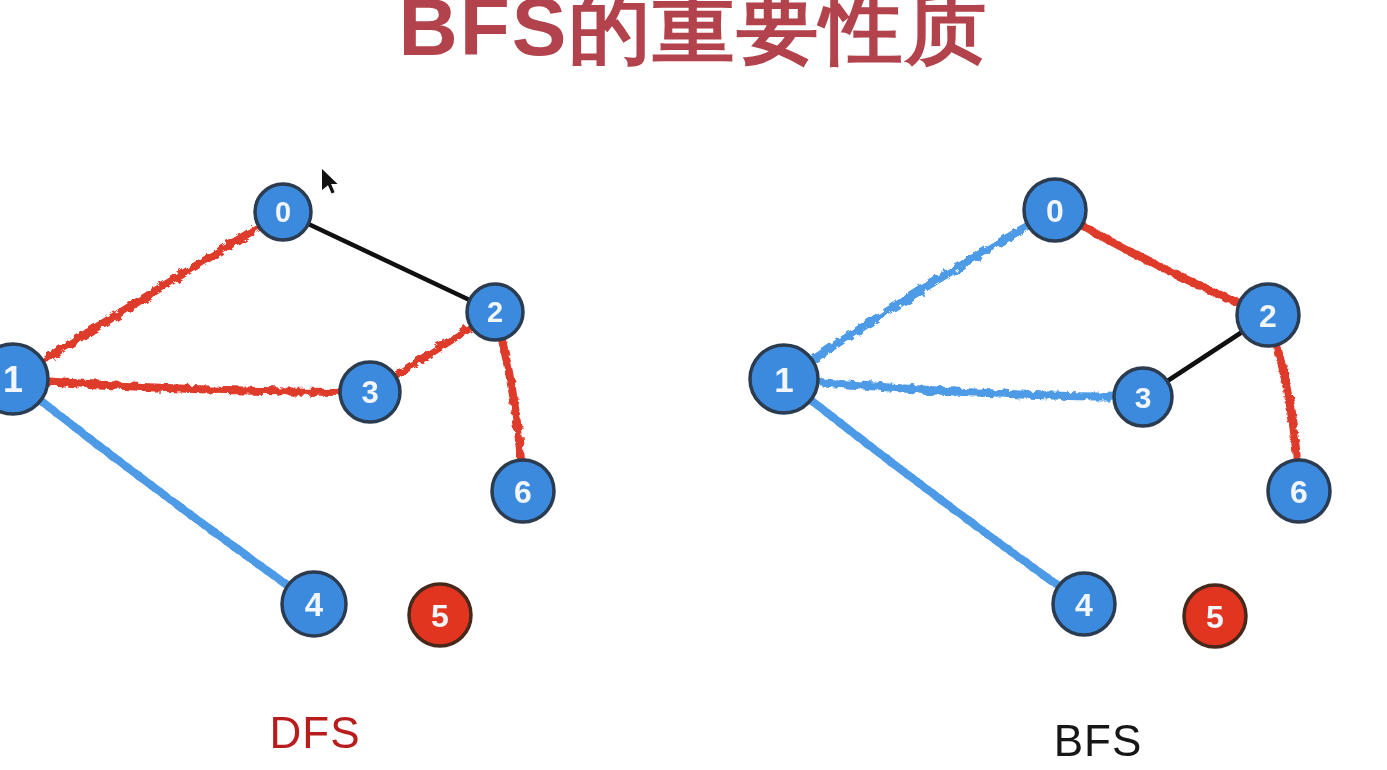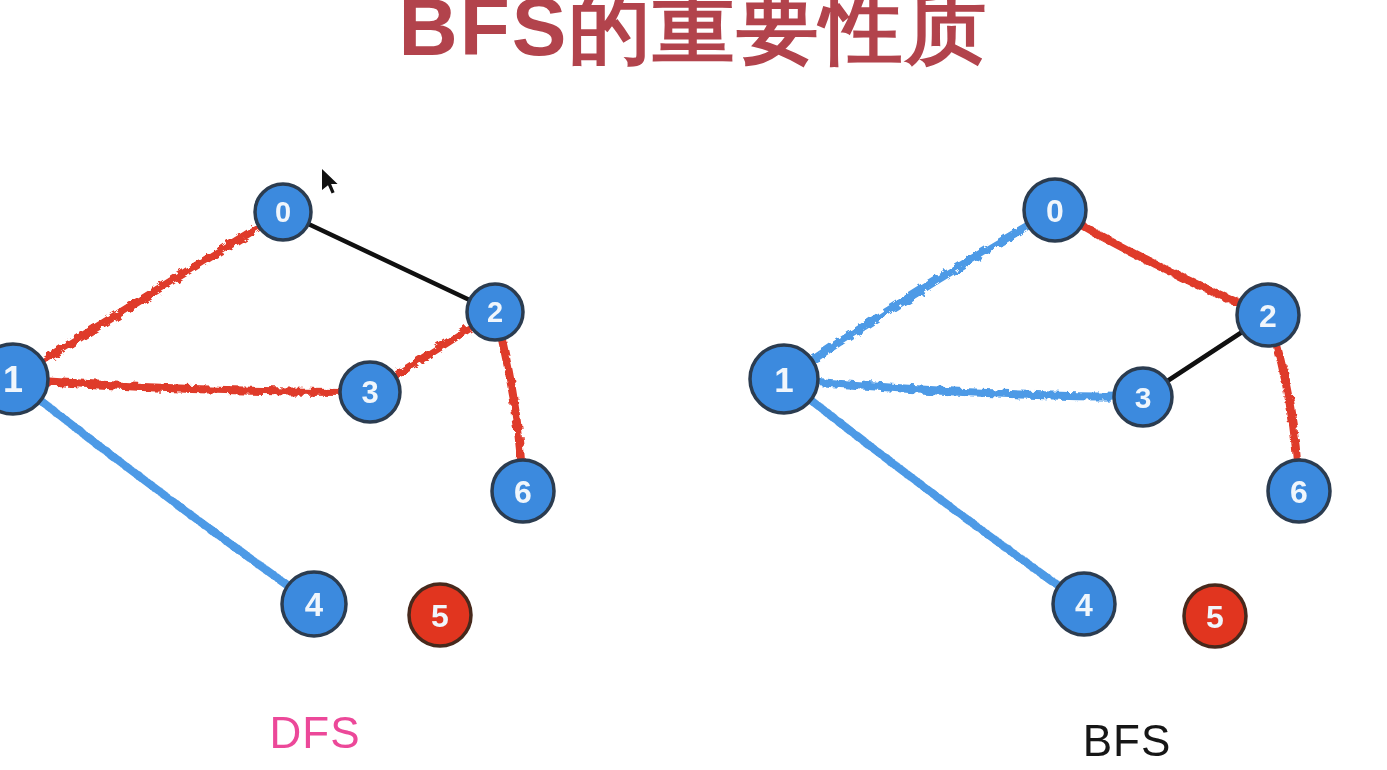--- a/index.html
+++ b/index.html
@@ -30,21 +30,21 @@
     left: 0;
   }
   .graph-label {
     position: absolute;
     transform: translateX(-50%);
     font-size: 44px;
     font-weight: 400;
     letter-spacing: 1px;
   }
   #label-dfs { left: 315px; top: 708px; }
-  #label-bfs { left: 1127px; top: 716px; }
+  #label-bfs { left: 1098px; top: 716px; }
   .node-digit {
     font-family: "Liberation Sans", sans-serif;
     font-weight: bold;
   }
 </style>
 </head>
 <body style="background: rgb(255, 255, 255);">
 
 <h1 class="slide-title" style="color: rgb(178, 67, 76);">BFS的重要性质</h1>
 
@@ -123,14 +123,14 @@
         <text x="1215" y="616" dy="0.36em" text-anchor="middle" class="node-digit" font-size="32" fill="#f0f6fc">5</text>
       </g>
       <g>
         <circle cx="1299" cy="491" r="31" fill="#3c8ade" stroke="#2b3c50" stroke-width="3.5"></circle>
         <text x="1299" y="491" dy="0.36em" text-anchor="middle" class="node-digit" font-size="32" fill="#f0f6fc">6</text>
       </g>
     </g>
   <path id="cursor-shape" fill="#111111" d="M322,169 L322,190 L328,185.2 L331.6,193.6 L334.6,192.2 L331.1,183.9 L337.6,183.9 Z"></path>
 </svg>
 
-<div class="graph-label" id="label-dfs" style="color: #ec4899;">DFS</div>
+<div class="graph-label" id="label-dfs" style="color: #b91c1c;">DFS</div>
 <div class="graph-label" id="label-bfs" style="color: rgb(22, 22, 22);">BFS</div>
 
 </body></html>

